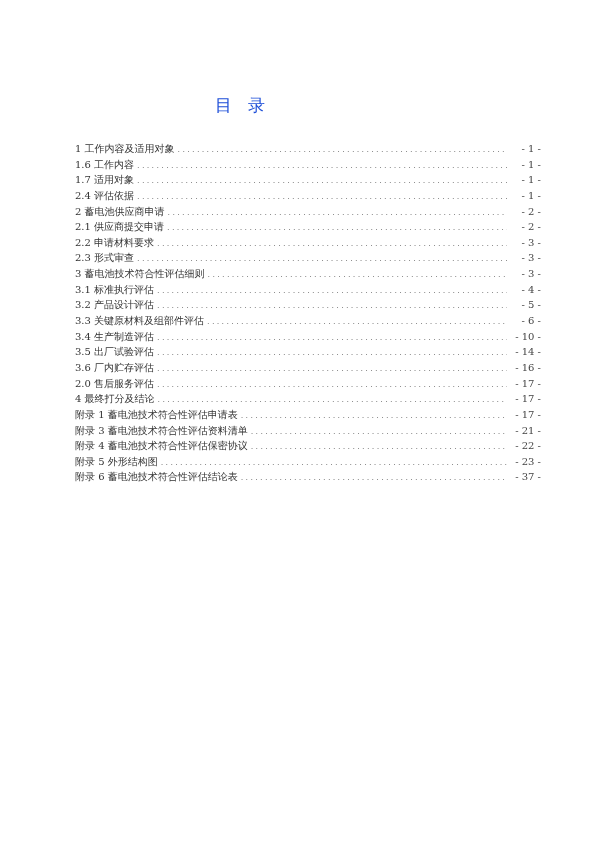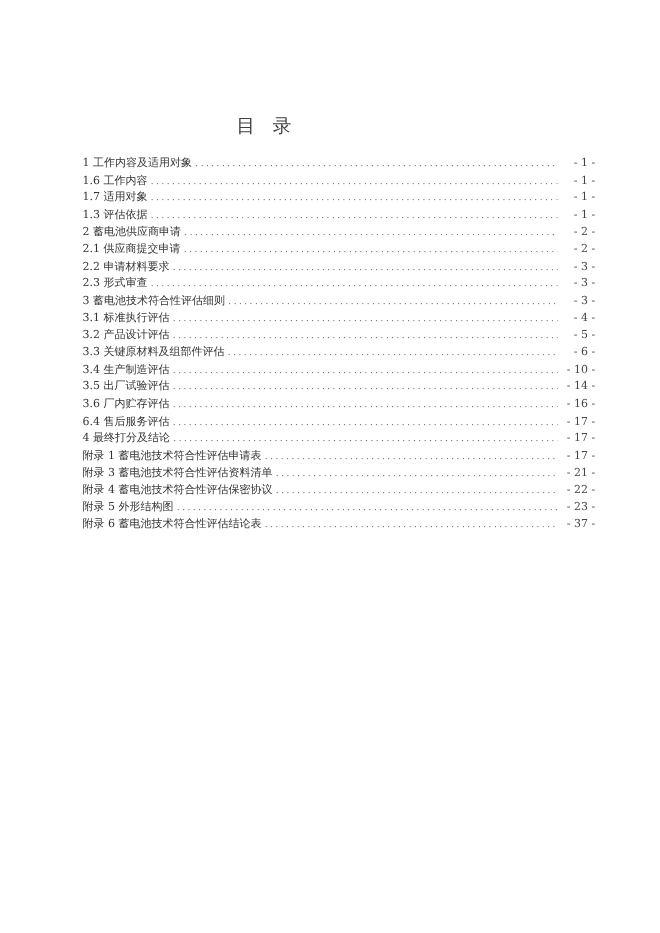--- a/index.html
+++ b/index.html
@@ -17,29 +17,29 @@
     }
     .page {
       position: absolute;
       left: 0; top: 0;
       width: 600px;
       height: 848px;
       background: #ffffff;
     }
     .toc-title {
       position: absolute;
-      top: 104px;
+      top: 94px;
       left: 0;
       width: 480px;
       text-align: center;
       font-family: "DejaVu Sans", "Liberation Sans", sans-serif;
       font-size: 17px;
       letter-spacing: 16px;
       text-indent: 16px;
-      color: #404040;
+      color: #1d4ed8;
       line-height: 22px;
     }
     .toc-list {
       position: absolute;
       top: 141px;
       left: 75px;
       width: 466px;
       margin: 0;
       padding: 0;
       list-style: none;
@@ -93,21 +93,21 @@
       <span class="toc-label">1.6 工作内容</span>
       <span class="toc-dots"></span>
       <span class="toc-page">- 1 -</span>
     </li>
     <li class="toc-row">
       <span class="toc-label">1.7 适用对象</span>
       <span class="toc-dots"></span>
       <span class="toc-page">- 1 -</span>
     </li>
     <li class="toc-row">
-      <span class="toc-label">1.3 评估依据</span>
+      <span class="toc-label">2.4 评估依据</span>
       <span class="toc-dots"></span>
       <span class="toc-page">- 1 -</span>
     </li>
     <li class="toc-row">
       <span class="toc-label">2 蓄电池供应商申请</span>
       <span class="toc-dots"></span>
       <span class="toc-page">- 2 -</span>
     </li>
     <li class="toc-row">
       <span class="toc-label">2.1 供应商提交申请</span>
@@ -153,21 +153,21 @@
       <span class="toc-label">3.5 出厂试验评估</span>
       <span class="toc-dots"></span>
       <span class="toc-page">- 14 -</span>
     </li>
     <li class="toc-row">
       <span class="toc-label">3.6 厂内贮存评估</span>
       <span class="toc-dots"></span>
       <span class="toc-page">- 16 -</span>
     </li>
     <li class="toc-row">
-      <span class="toc-label">6.4 售后服务评估</span>
+      <span class="toc-label">2.0 售后服务评估</span>
       <span class="toc-dots"></span>
       <span class="toc-page">- 17 -</span>
     </li>
     <li class="toc-row">
       <span class="toc-label">4 最终打分及结论</span>
       <span class="toc-dots"></span>
       <span class="toc-page">- 17 -</span>
     </li>
     <li class="toc-row">
       <span class="toc-label">附录 1 蓄电池技术符合性评估申请表</span>

